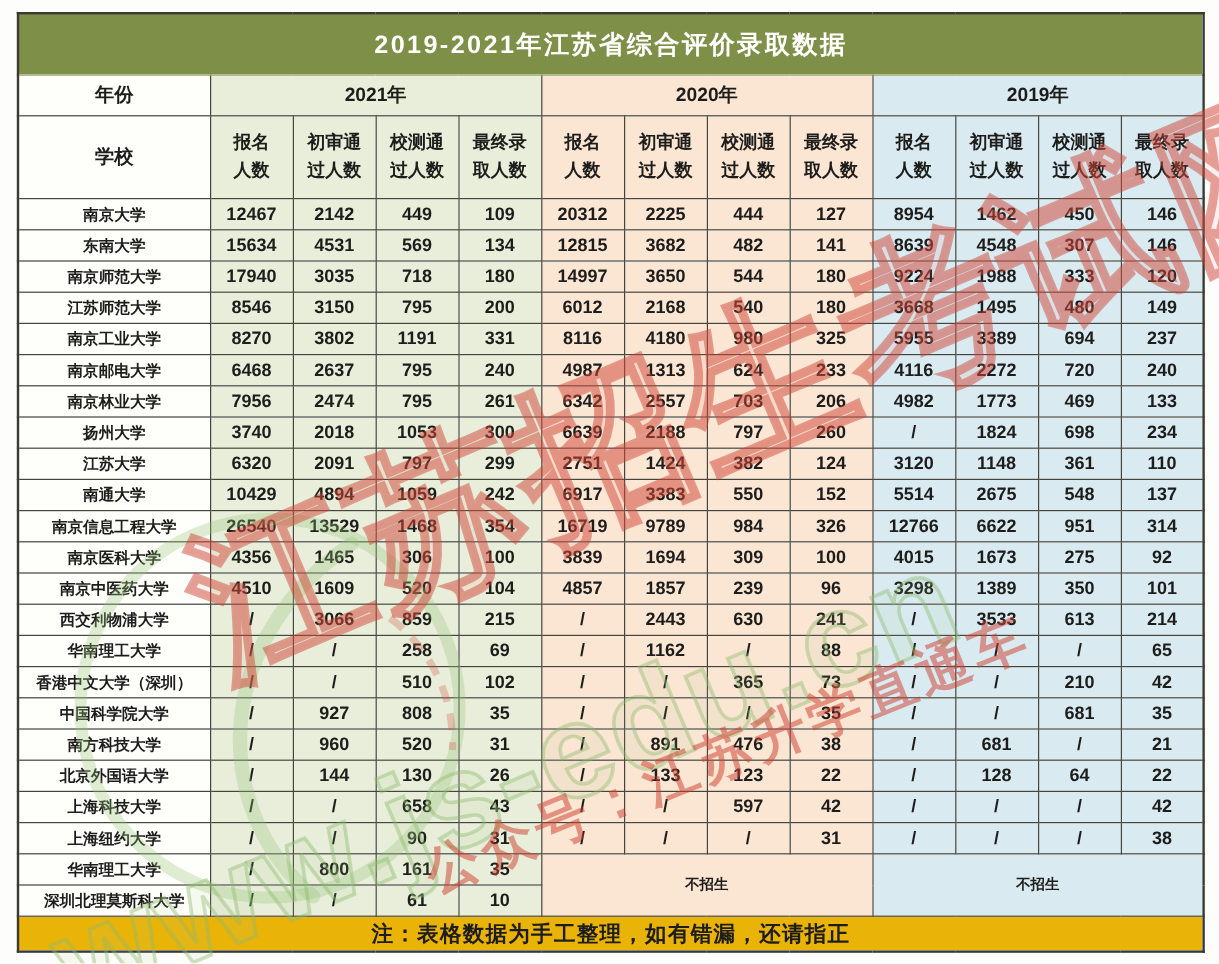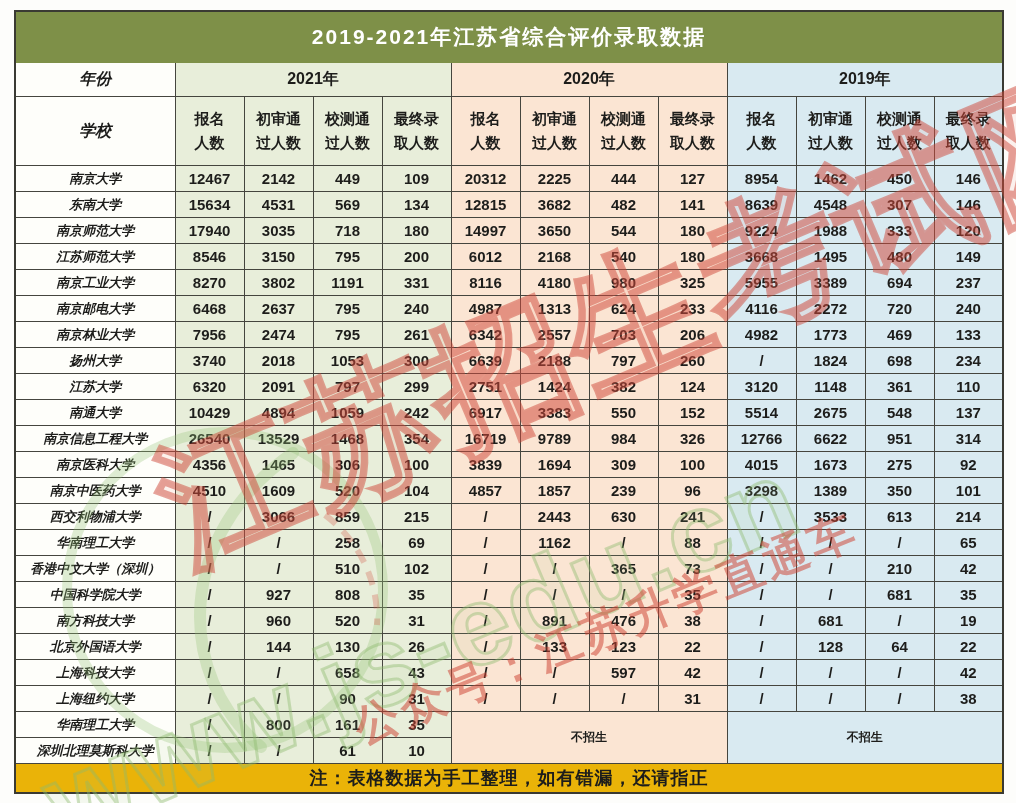--- a/index.html
+++ b/index.html
@@ -18,21 +18,21 @@
     font-weight:bold;color:var(--text,#1d1d1b);
     padding:0;overflow:hidden;
   }
   .title-cell{
     background:var(--title-bg,#7e9048);color:#ffffff;
     font-size:21px;height:50px;letter-spacing:2px;
     border:1px solid var(--title-bg,#7e9048);
   }
   .head{font-size:16px;height:33px;}
   .metric{font-size:15px;height:68px;white-space:pre-line;line-height:1.6;}
-  .c-white{background:var(--school-col-bg,#fefefa);font-style:italic;}
+  .c-white{background:var(--school-col-bg,#fefefa);}
   .c-g{background:var(--year2021-bg,#e8eeda);}
   .c-p{background:var(--year2020-bg,#fbe5d3);}
   .c-b{background:var(--year2019-bg,#d9eaf1);}
   .school-cell{font-size:13px;height:25px;}
   .data-cell{font-size:15px;height:25px;}
   .no-adm{font-size:12px;text-align:center;}
   .note-cell{background:#eab308;font-size:18px;height:28px;letter-spacing:1px;}
 
   
   .wm{
@@ -367,21 +367,21 @@
           <td class="c-g data-cell">960</td>
           <td class="c-g data-cell">520</td>
           <td class="c-g data-cell">31</td>
           <td class="c-p data-cell">/</td>
           <td class="c-p data-cell">891</td>
           <td class="c-p data-cell">476</td>
           <td class="c-p data-cell">38</td>
           <td class="c-b data-cell">/</td>
           <td class="c-b data-cell">681</td>
           <td class="c-b data-cell">/</td>
-          <td class="c-b data-cell">19</td>
+          <td class="c-b data-cell">21</td>
         </tr>
         <tr>
           <td class="c-white school-cell">北京外国语大学</td>
           <td class="c-g data-cell">/</td>
           <td class="c-g data-cell">144</td>
           <td class="c-g data-cell">130</td>
           <td class="c-g data-cell">26</td>
           <td class="c-p data-cell">/</td>
           <td class="c-p data-cell">133</td>
           <td class="c-p data-cell">123</td>

